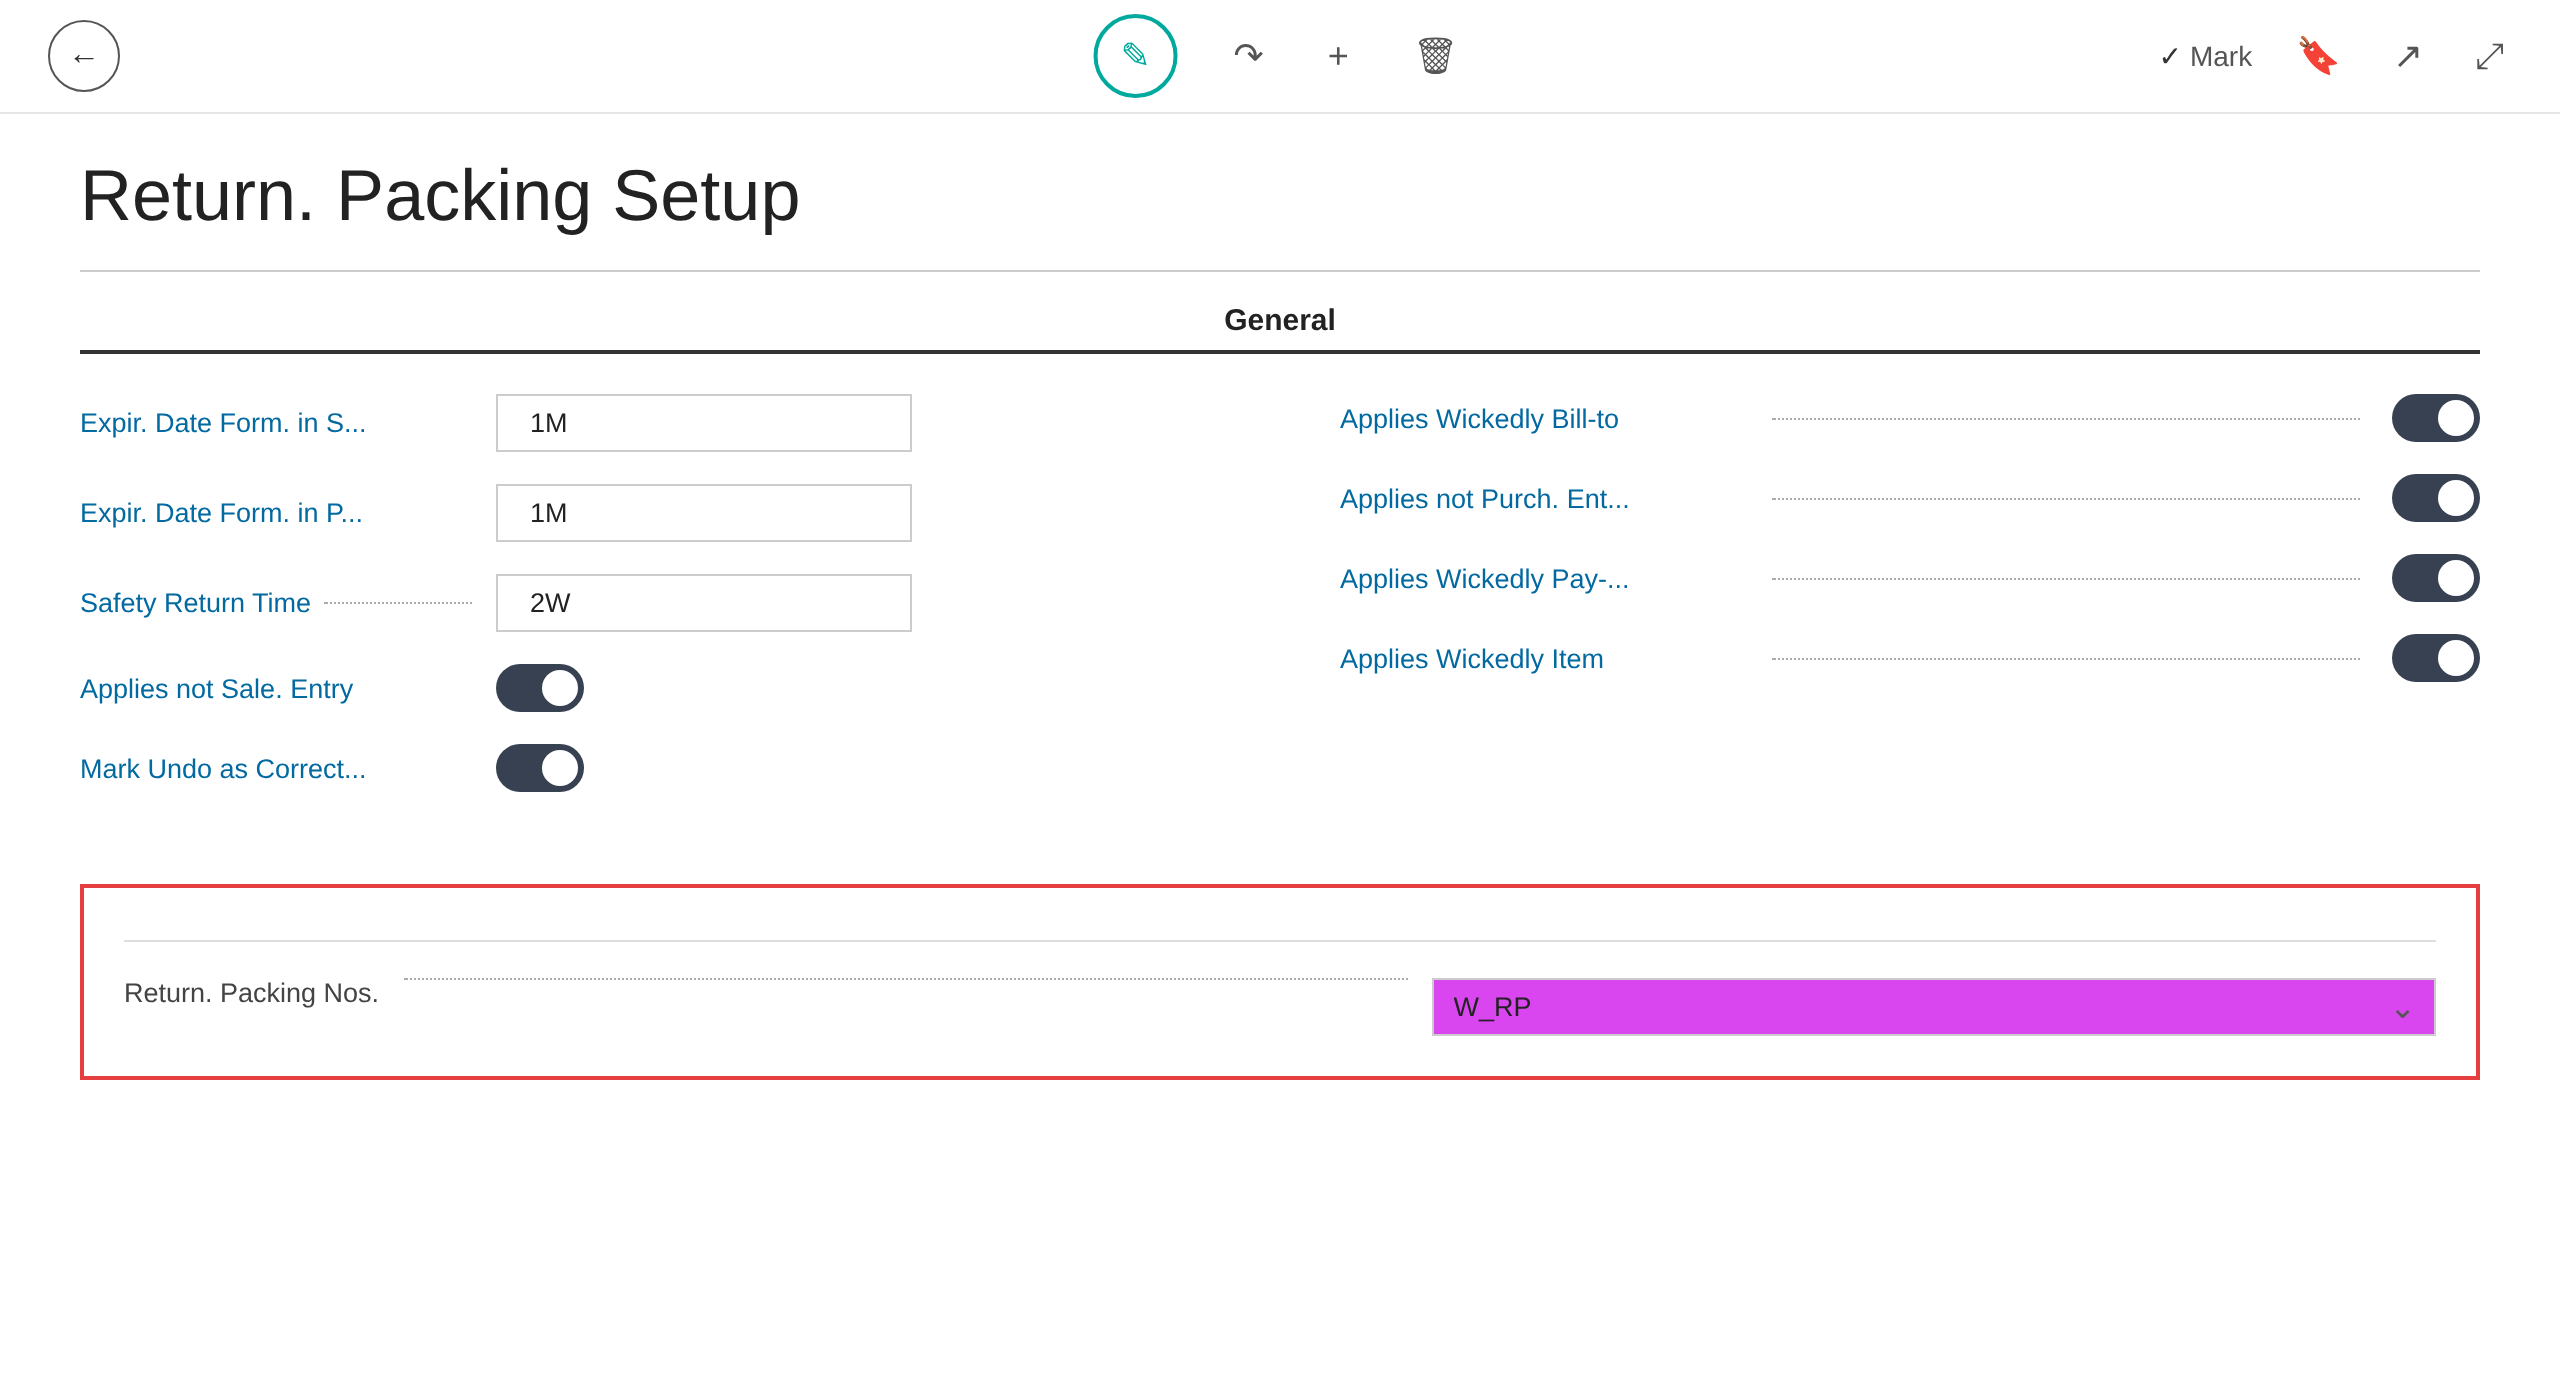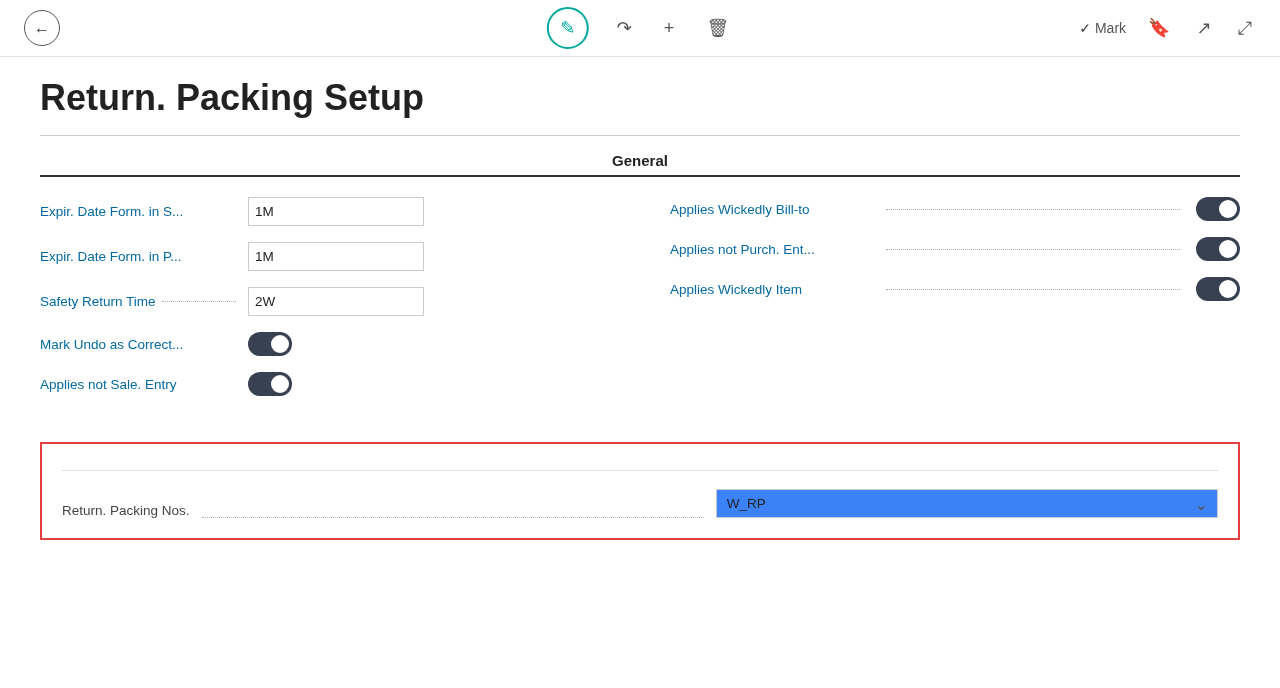--- a/index.html
+++ b/index.html
@@ -69,21 +69,21 @@
     }
     .saved-check {
       color: #333;
       font-size: 14px;
     }
     .page-content {
       padding: 20px 40px 40px 40px;
     }
     .page-title {
       font-size: 36px;
-      font-weight: 700;
+      font-weight: 400;
       color: #222;
       margin-bottom: 16px;
     }
     .section-divider {
       border: none;
       border-top: 1px solid #ccc;
       margin-bottom: 16px;
     }
     .section-header {
       font-size: 15px;
@@ -111,36 +111,36 @@
     .form-label {
       width: 200px;
       min-width: 200px;
       color: #0369a1;
       font-size: 13.5px;
       display: flex;
       align-items: center;
       gap: 2px;
     }
     .form-input {
-      width: 176px;
+      width: 208px;
       border: 1px solid #ccc;
-      padding: 6px 6px;
+      padding: 6px 16px;
       font-size: 13.5px;
       color: #222;
       outline: none;
       background: #fff;
     }
     .form-select {
       width: 100%;
       border: 1px solid #ccc;
       padding: 6px 32px 6px 10px;
       font-size: 13.5px;
       color: #222;
       outline: none;
-      background: #3b82f6;
+      background: #d946ef;
       appearance: none;
       cursor: pointer;
     }
     .select-wrapper {
       position: relative;
       flex: 1;
     }
     .select-wrapper::after {
       content: '⌄';
       position: absolute;
@@ -188,21 +188,21 @@
       border: 2px solid #e53e3e;
       padding: 16px 20px 20px 20px;
     }
     .numbering-header-divider {
       border: none;
       border-top: 1px solid #ddd;
       margin: 10px 0 18px 0;
     }
     .numbering-row {
       display: flex;
-      align-items: flex-end;
+      align-items: flex-start;
       gap: 8px;
     }
     .numbering-label {
       color: #444;
       font-size: 13.5px;
       white-space: nowrap;
     }
     .numbering-dots {
       flex: 1;
       border-bottom: 1px dotted #aaa;
@@ -273,29 +273,29 @@
           <span class="form-label">Expir. Date Form. in P...</span>
           <input class="form-input" type="text" value="1M" style="">
         </div>
 
         <div class="form-row">
           <span class="form-label">Safety Return Time<span style="flex:1;border-bottom:1px dotted #aaa;margin:0 4px;min-width:6px;display:inline-block;height:1px;vertical-align:middle;"> &nbsp;</span></span>
           <input class="form-input" type="text" value="2W" style="">
         </div>
 
         <div class="form-row">
+          <span class="form-label">Applies not Sale. Entry</span>
+          <label class="toggle-switch">
+            <input type="checkbox" checked="" style="">
+            <span class="toggle-slider on"></span>
+          </label>
+        </div>
+
+        <div class="form-row">
           <span class="form-label">Mark Undo as Correct...</span>
-          <label class="toggle-switch">
-            <input type="checkbox" checked="" style="">
-            <span class="toggle-slider on"></span>
-          </label>
-        </div>
-
-        <div class="form-row">
-          <span class="form-label">Applies not Sale. Entry</span>
           <label class="toggle-switch">
             <input type="checkbox" checked="" style="">
             <span class="toggle-slider on"></span>
           </label>
         </div>
       </div>
 
       <div>
 
         <div class="form-row">
@@ -309,20 +309,28 @@
 
         <div class="form-row">
           <span class="form-label">Applies not Purch. Ent...</span>
           <div style="flex:1;border-bottom:1px dotted #aaa;height:1px;margin:0 8px;"></div>
           <label class="toggle-switch">
             <input type="checkbox" checked="" style="">
             <span class="toggle-slider on"></span>
           </label>
         </div>
 
+        <div class="form-row">
+          <span class="form-label">Applies Wickedly Pay-...</span>
+          <div style="flex:1;border-bottom:1px dotted #aaa;height:1px;margin:0 8px;"></div>
+          <label class="toggle-switch">
+            <input type="checkbox" checked="" style="">
+            <span class="toggle-slider on"></span>
+          </label>
+        </div>
 
         <div class="form-row">
           <span class="form-label">Applies Wickedly Item</span>
           <div style="flex:1;border-bottom:1px dotted #aaa;height:1px;margin:0 8px;"></div>
           <label class="toggle-switch">
             <input type="checkbox" checked="" style="">
             <span class="toggle-slider on"></span>
           </label>
         </div>
       </div>

